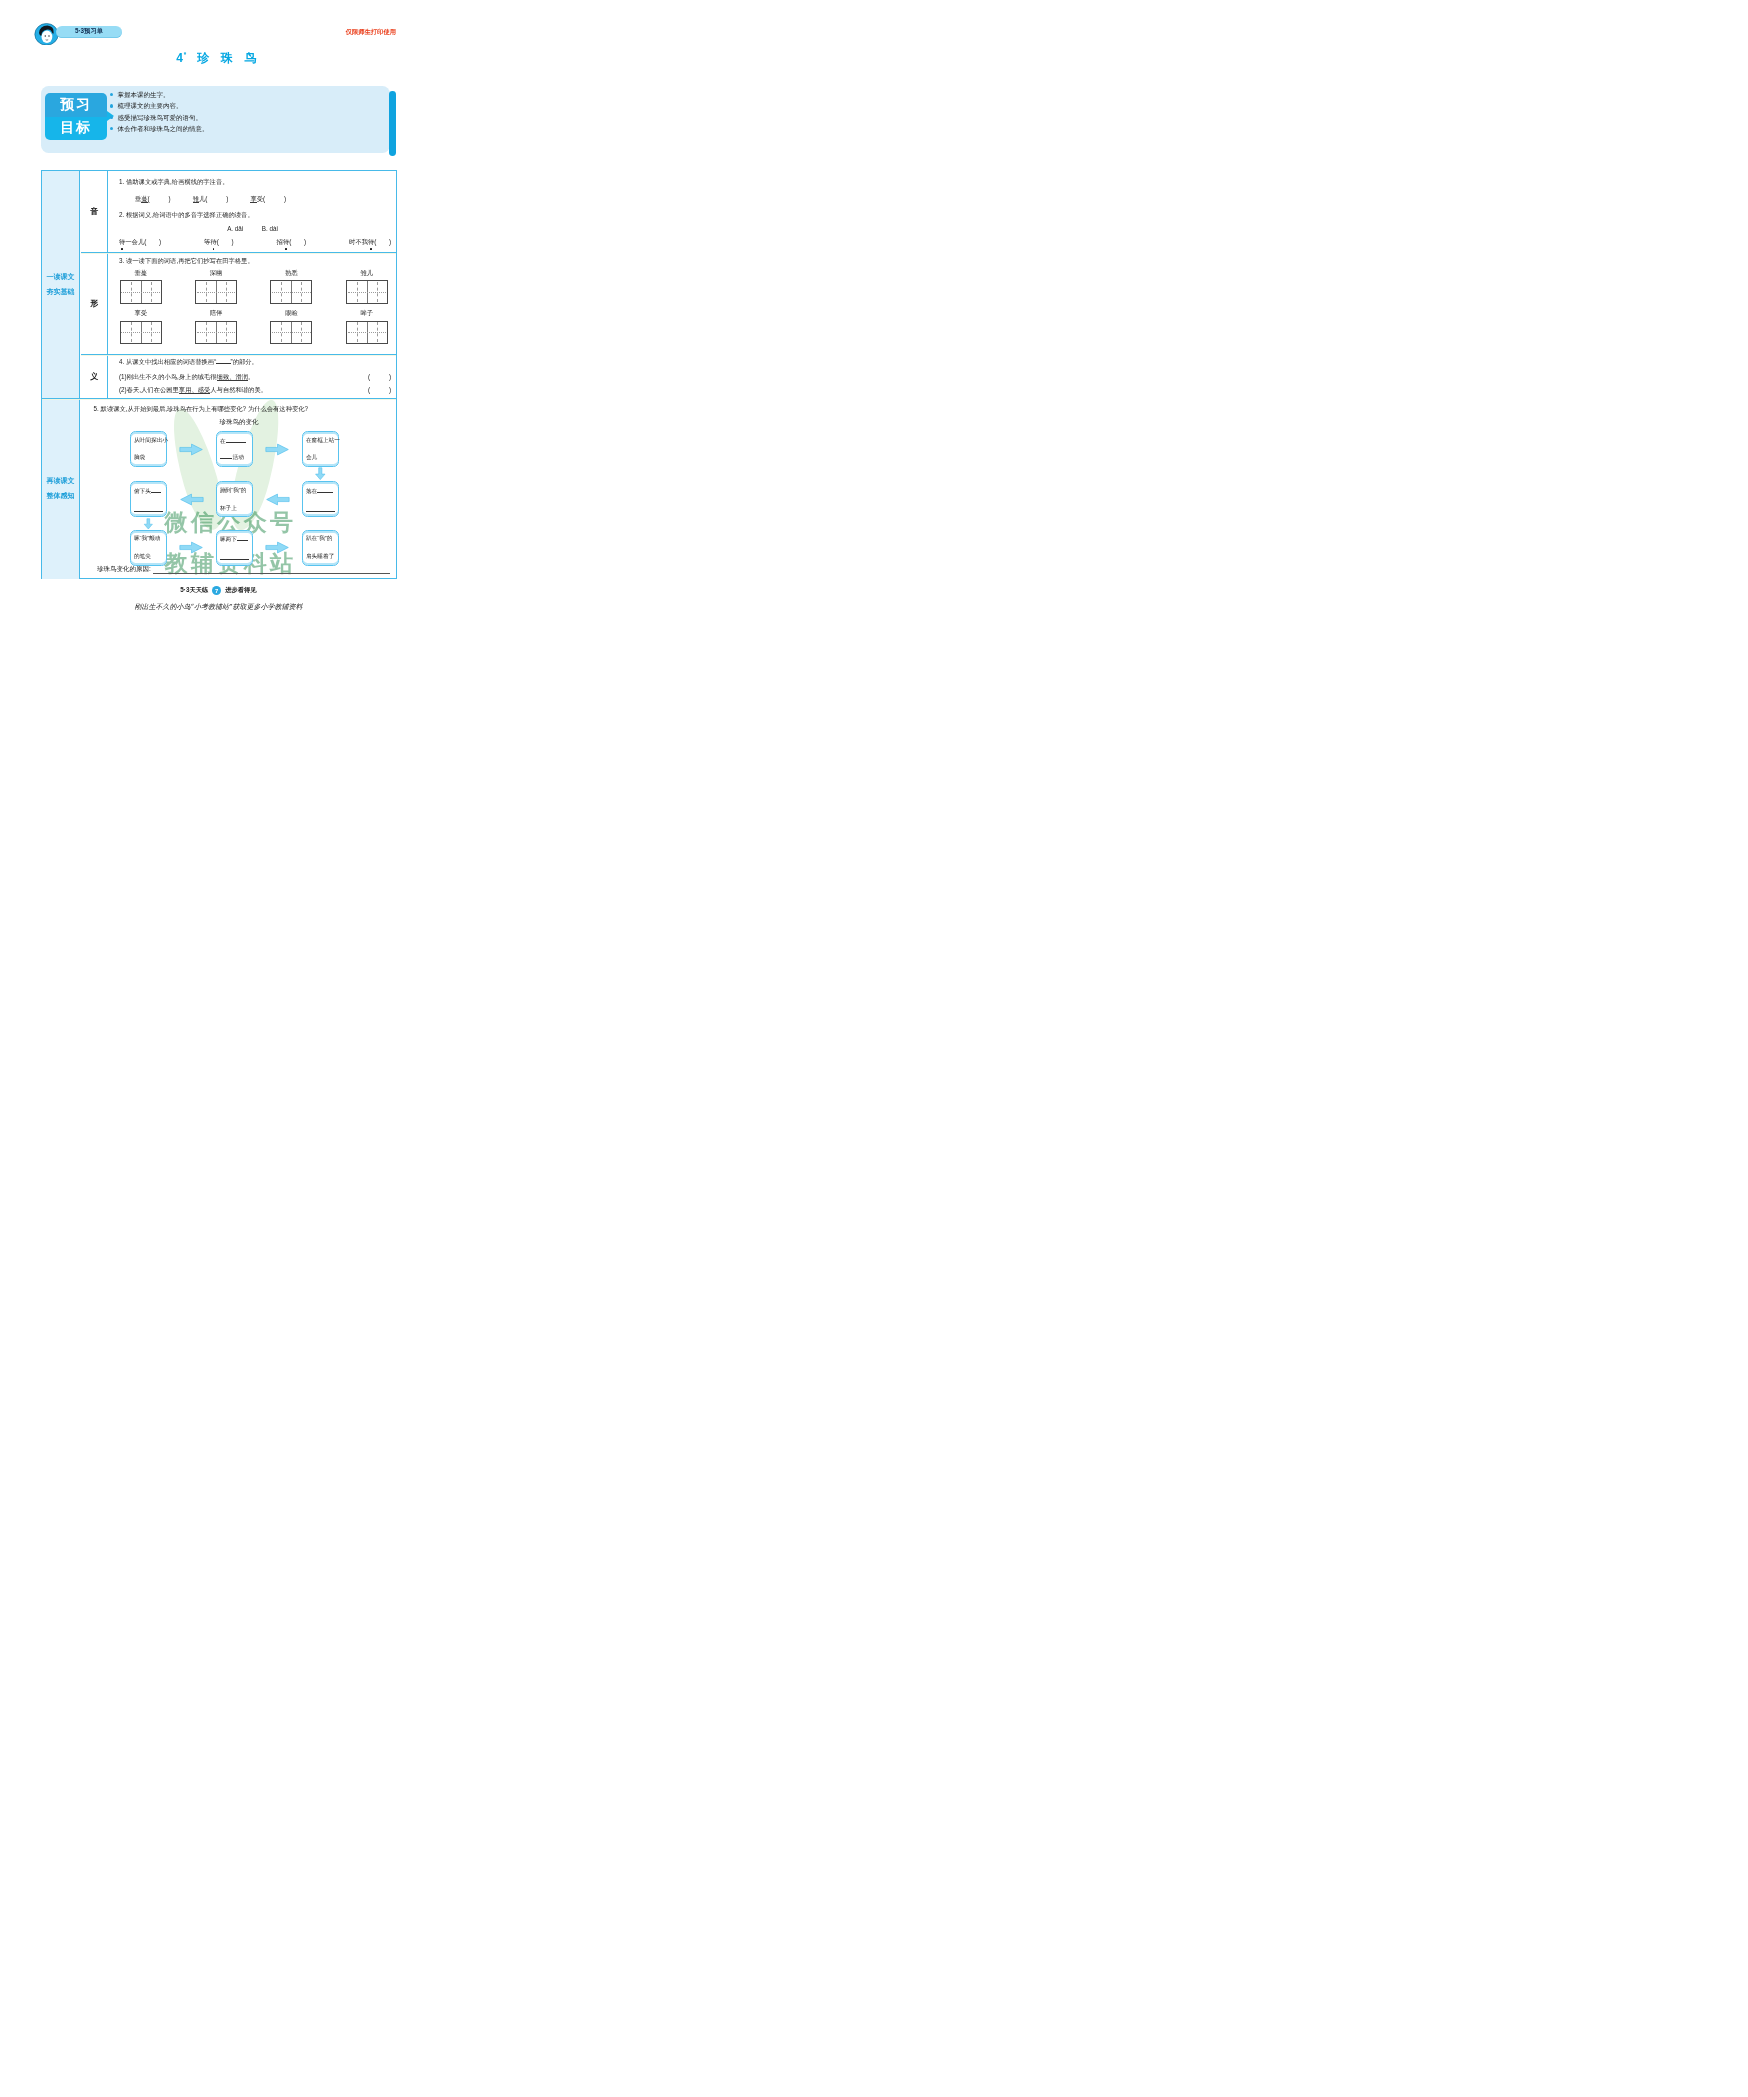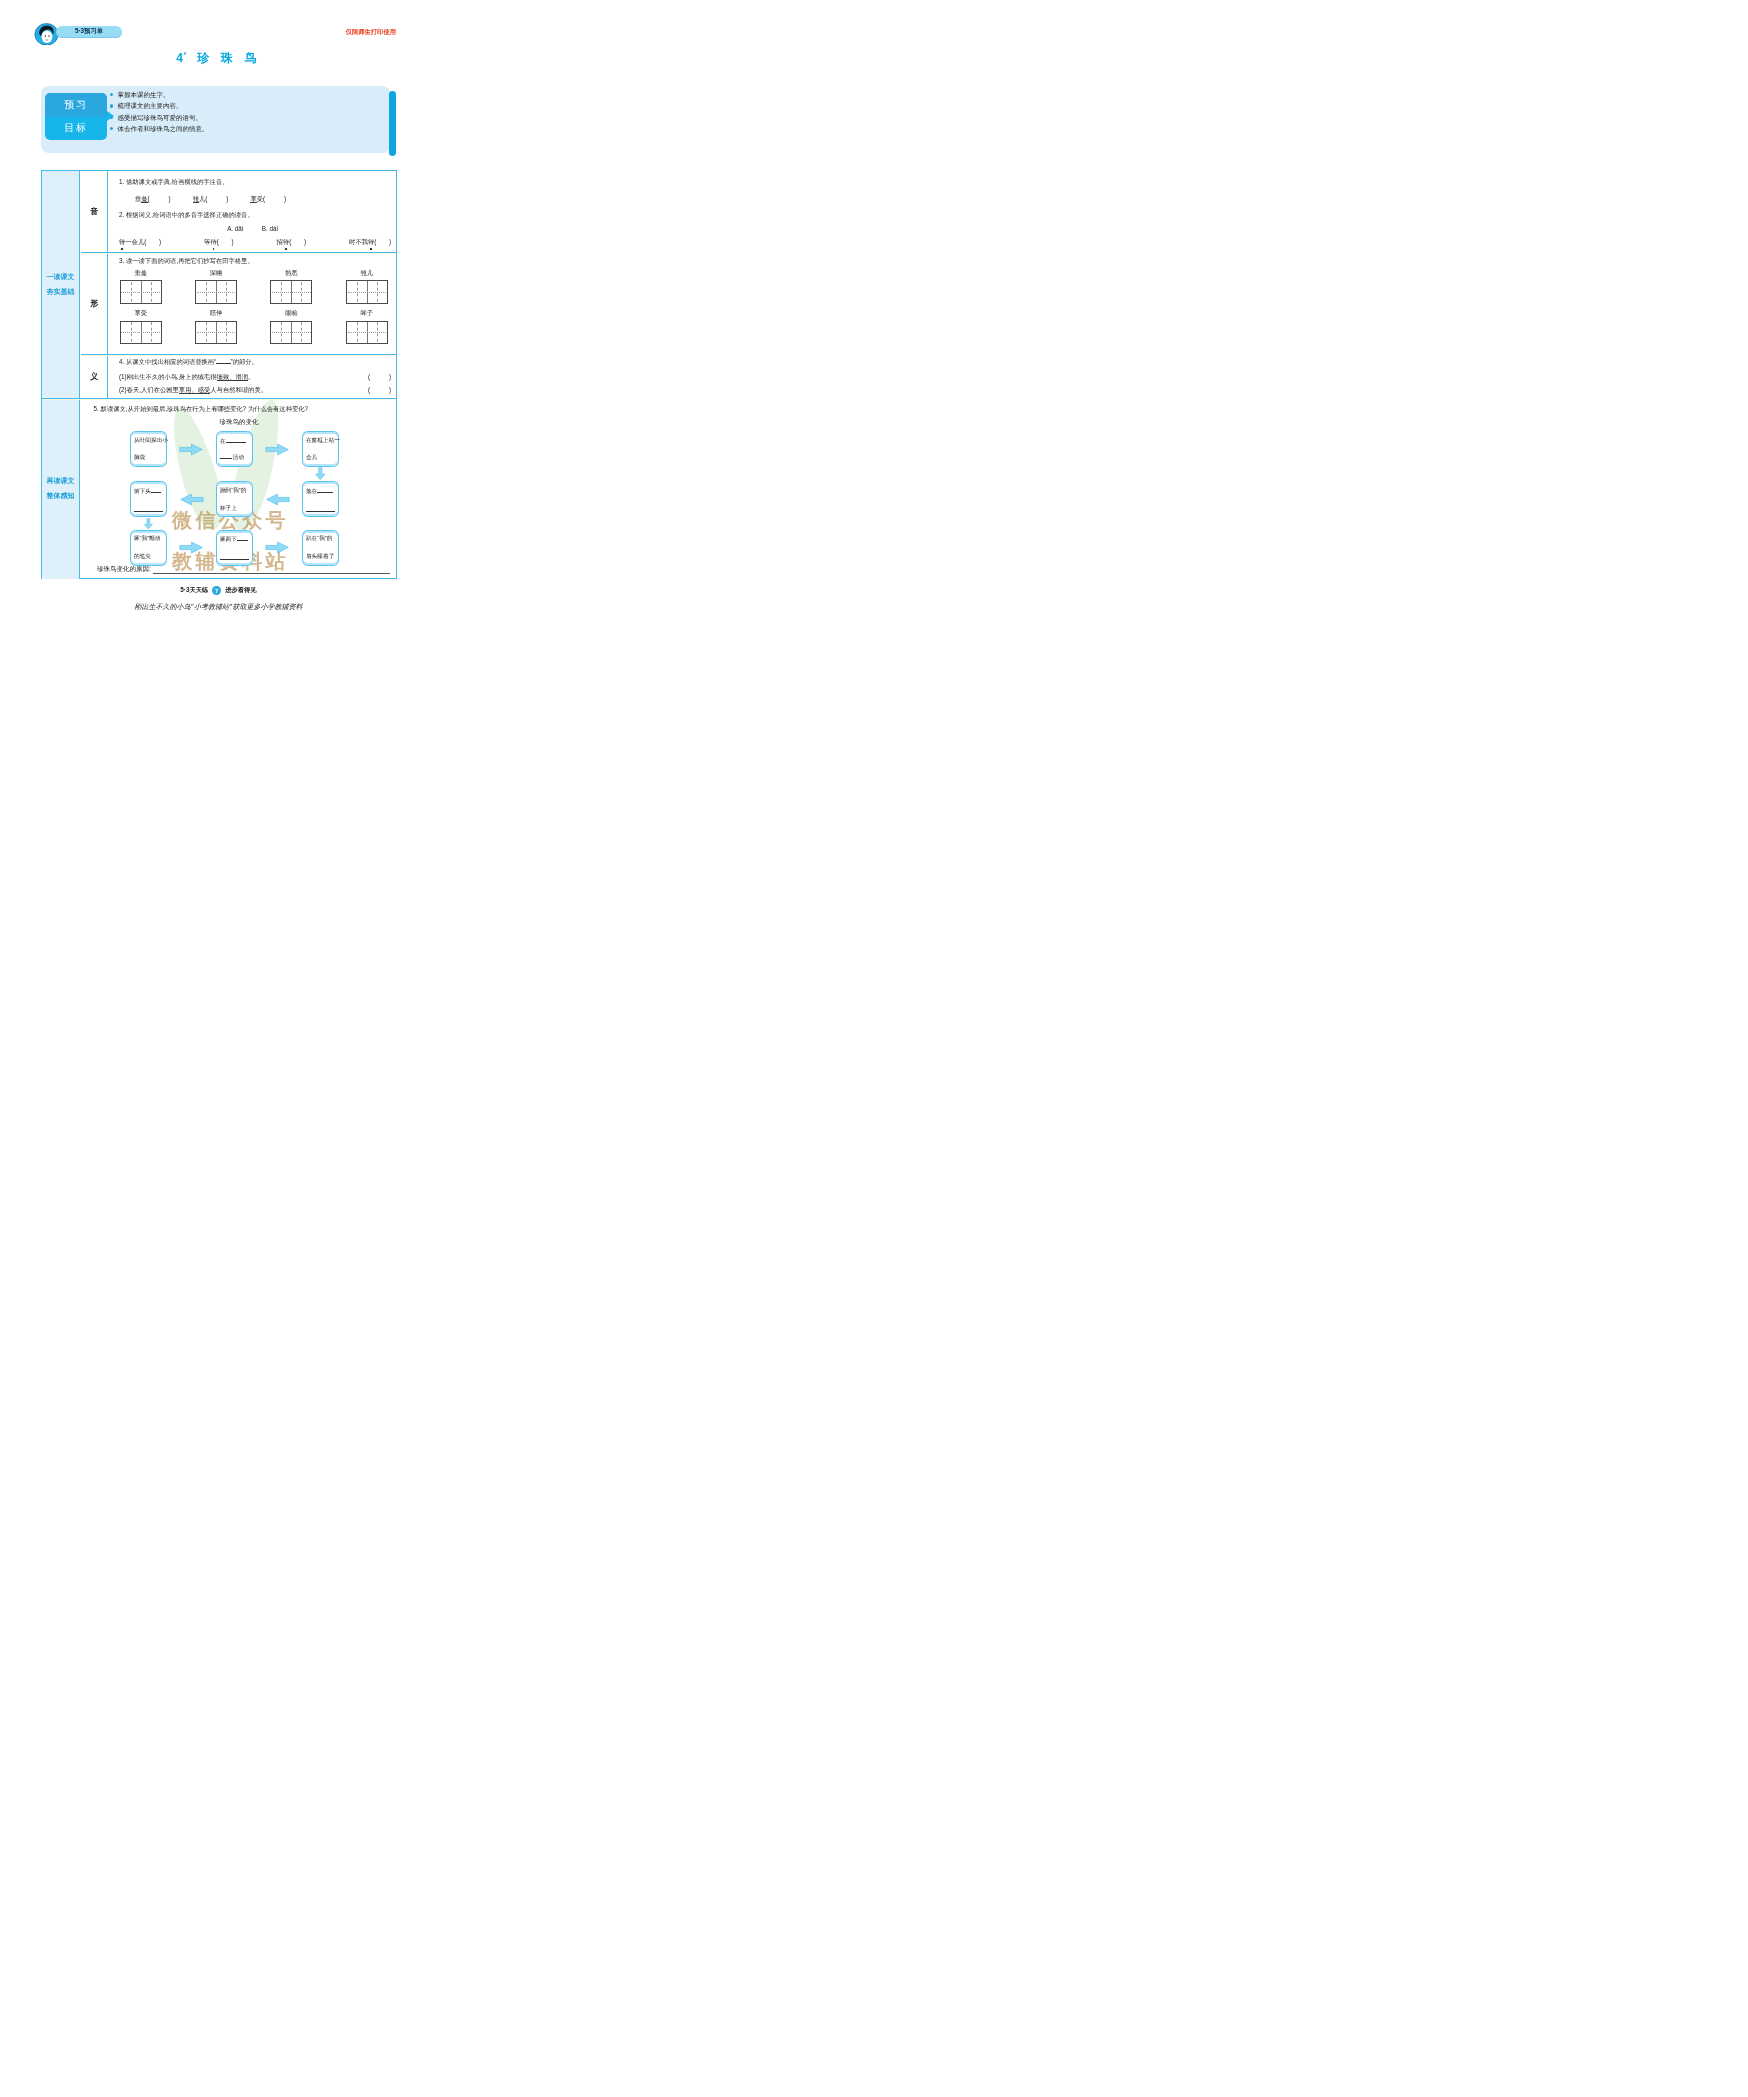--- a/index.html
+++ b/index.html
@@ -15,35 +15,35 @@
   .notice{position:absolute;right:41px;top:28px;color:#ea3b17;font-weight:bold;font-size:6.3px;}
   .title{position:absolute;left:0;top:50px;width:100%;text-align:center;
     font-size:12px;font-weight:bold;color:#04a7e2;}
   .title .star{font-size:6.3px;vertical-align:super;margin-left:0.8px;margin-right:11px;}
   .title .tchars{letter-spacing:4.2px;}
   
   .goal{position:absolute;left:41px;top:86px;width:349px;height:67px;background:#d8edf9;border-radius:7.6px;}
   .goal-accent{position:absolute;left:389px;top:91px;width:7.1px;height:65px;background:#0fa3df;border-radius:3.4px;}
   .gtag{position:absolute;left:45px;top:93px;width:62px;height:47px;}
   .gtag .t1,.gtag .t2{height:23.5px;display:flex;align-items:center;justify-content:center;
-    color:#fff;font-weight:normal;font-size:10px;letter-spacing:1.7px;}
+    color:#fff;font-weight:bold;font-size:14px;letter-spacing:1.7px;}
   .gtag .t1{background:#2aa7df;border-radius:5px 5px 0 0;}
   .gtag .t2{background:#16b5ea;border-radius:0 0 5px 5px;}
   .gtag::after{content:"";position:absolute;left:100%;top:50%;margin-top:-5.5px;
     border-top:5.5px solid transparent;border-bottom:5.5px solid transparent;border-left:7.1px solid #16b5ea;}
   .goal-items{position:absolute;left:110px;top:89px;}
   .goal-items .gi{position:relative;height:11.3px;line-height:11.3px;font-size:6.5px;padding-left:7.6px;}
   .goal-items .gi .bdot{position:absolute;left:0;top:50%;margin-top:-1.7px;width:3.4px;height:3.4px;border-radius:50%;background:#25a5de;}
   
   .sheet{position:absolute;left:41px;top:170px;width:356px;height:409px;
     border:0.8px solid #47bae9;box-sizing:border-box;background:#fff;}
   .wm{position:absolute;left:0;top:0;width:100%;height:100%;overflow:hidden;}
   .wm .leaf{position:absolute;background:#e3f2e1;border-radius:50% 50% 50% 50%/60% 60% 40% 40%;}
-  .wm .wtext{position:absolute;left:71px;width:235px;text-align:center;font-size:20px;font-weight:bold;
-    color:#a16207;opacity:.45;letter-spacing:3.4px;}
+  .wm .wtext{position:absolute;left:71px;width:235px;text-align:center;font-size:23px;font-weight:bold;
+    color:#15803d;opacity:.45;letter-spacing:3.4px;}
   .sb{position:absolute;left:0;width:38px;background:#def1fb;border-right:0.8px solid #47bae9;
     display:flex;flex-direction:column;align-items:center;justify-content:center;gap:4.2px;
     color:#1f9fd9;font-weight:bold;font-size:7px;box-sizing:border-box;}
   .sb1{top:0;height:227px;}
   .sb2{top:227px;height:181px;}
   .vline2{position:absolute;left:65px;top:0;height:227px;width:0.8px;background:#47bae9;}
   .hdiv{position:absolute;height:0.8px;background:#47bae9;box-shadow:0 0.8px 0 #f3f6dd;}
   .hd1{left:39px;right:0;top:81px;}
   .hd2{left:39px;right:0;top:183px;}
   .hd3{left:0;right:0;top:227px;}

